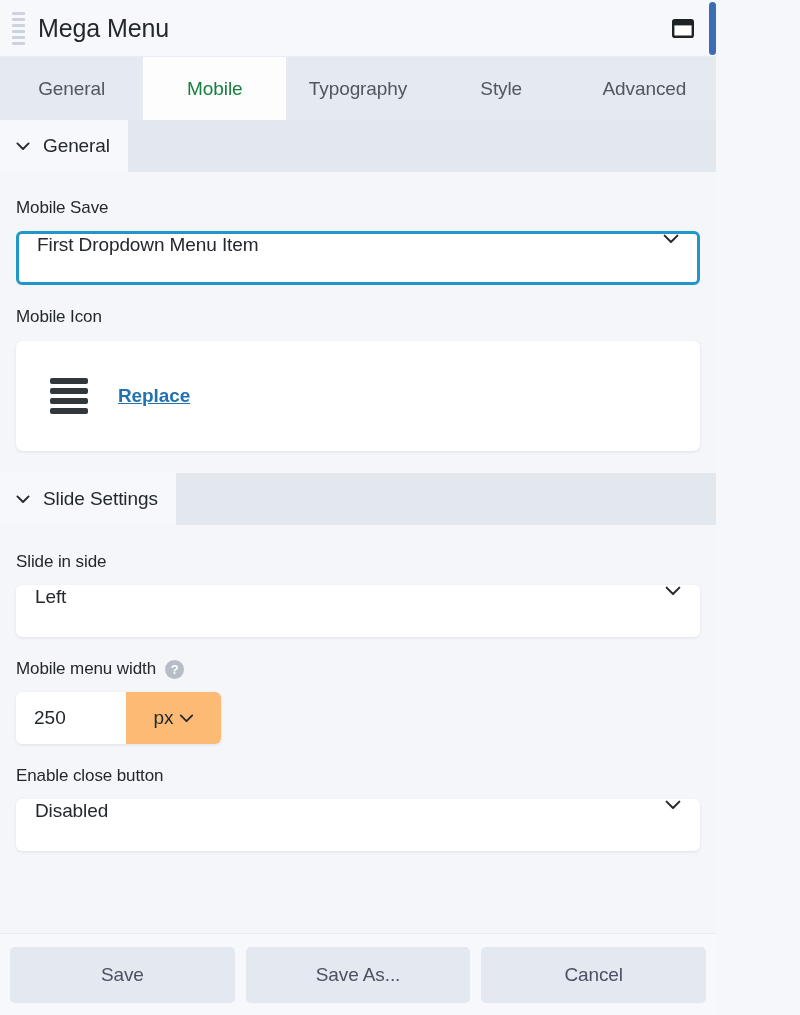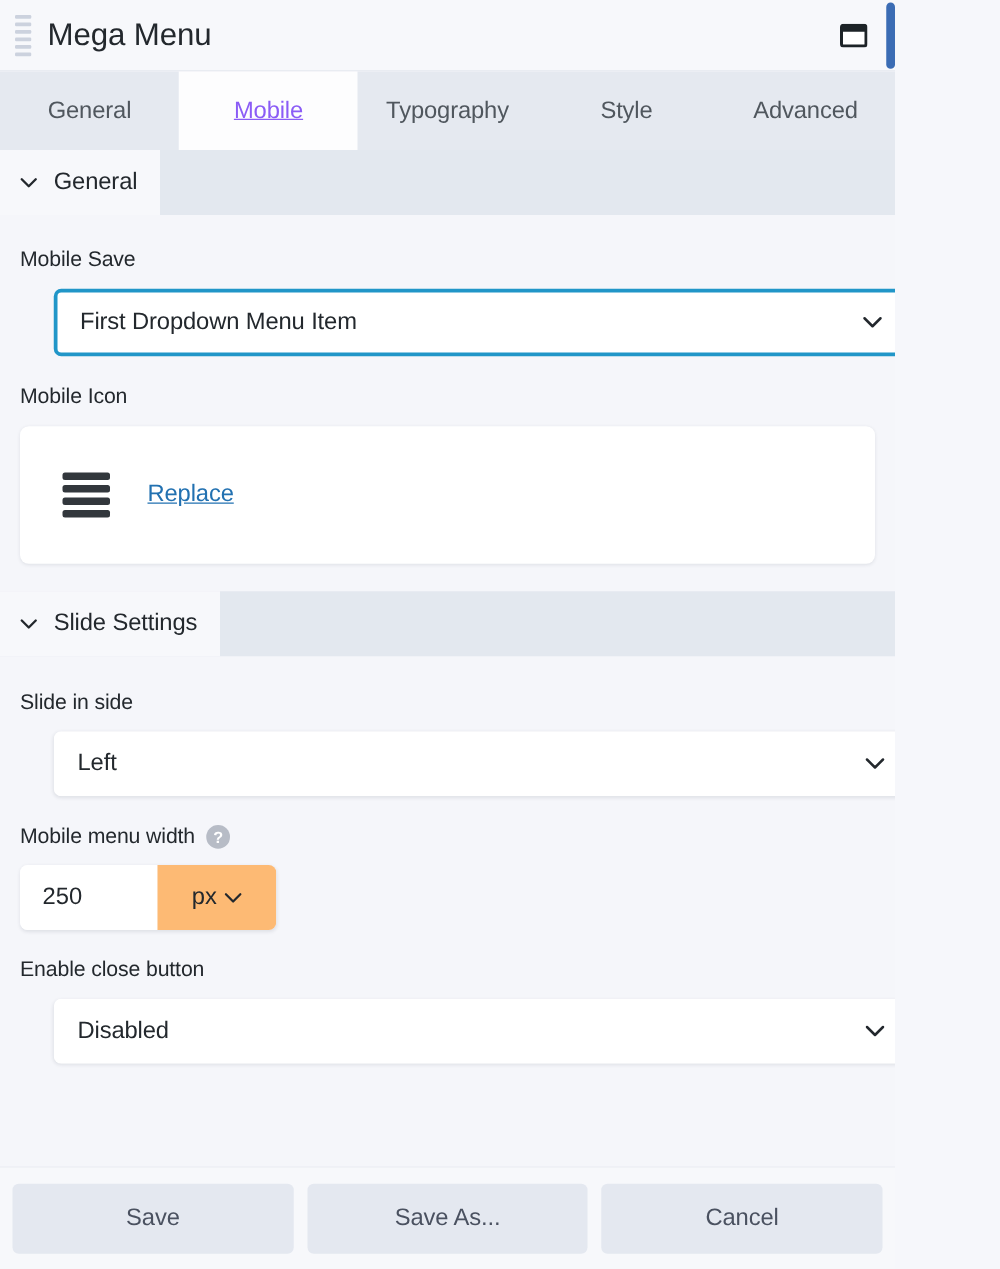--- a/index.html
+++ b/index.html
@@ -92,22 +92,21 @@
     font-size: 19px;
     color: #50575e;
     cursor: pointer;
     background: transparent;
     border: none;
     font-family: inherit;
     letter-spacing: -0.1px;
   }
   .tab.active {
     background: #fdfdfe;
-    color: #8b5cf6;
-    text-decoration: underline;
+    color: #15803d;
   }
 
   
   .body {
     flex: 1 1 auto;
     background: #f5f6fa;
     overflow: hidden;
     position: relative;
   }
 
@@ -172,24 +171,22 @@
 
   .select {
     position: relative;
     width: 100%;
     height: 52px;
     background: #ffffff;
     border-radius: 6px;
     border: 1px solid transparent;
     box-shadow: 0 1px 3px rgba(30,40,60,0.10);
     display: flex;
-    align-items: center;
     padding: 0 18px;
     cursor: pointer;
-    margin-left: 27px;
   }
   .select.focused {
     border: 3px solid #2196c8;
     box-shadow: none;
     height: 54px;
   }
   .select-value {
     font-size: 19px;
     color: #23282d;
     flex: 1 1 auto;
@@ -340,21 +337,21 @@
         <div class="select focused" style="margin-top:13px;">
           <span class="select-value">First Dropdown Menu Item</span>
           <svg class="select-chev" viewBox="0 0 16 10">
             <path d="M1.6 1.6 L8 8 L14.4 1.6" fill="none" stroke="#23282d" stroke-width="2" stroke-linecap="round" stroke-linejoin="round"></path>
           </svg>
         </div>
       </div>
 
       <div class="field" style="margin-top:22px;">
         <div class="field-label">Mobile Icon</div>
-        <div class="icon-card" style="margin-top:14px;">
+        <div class="icon-card" style="margin-top:14px;font-weight:bold;">
           <div class="hamburger">
             <span></span>
               <span></span>
               <span></span>
               <span></span>
           </div>
           <a class="replace-link">Replace</a>
         </div>
       </div>
 

